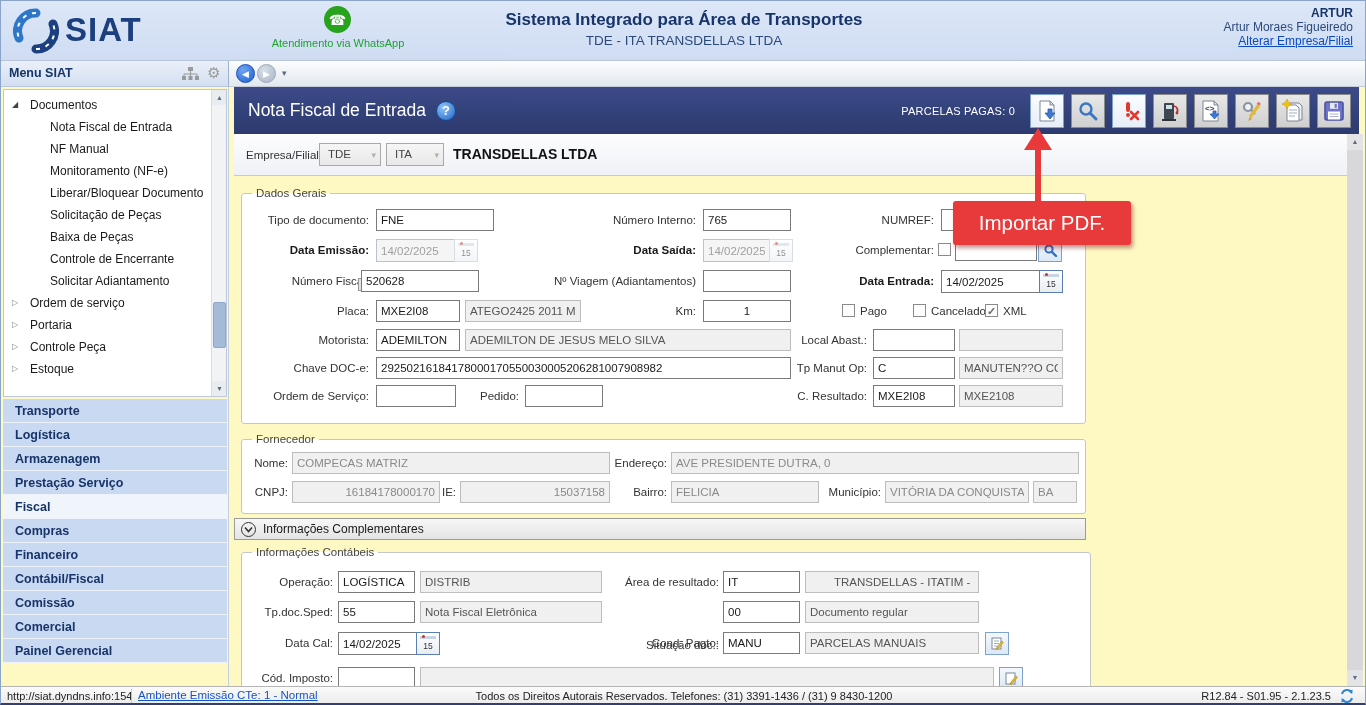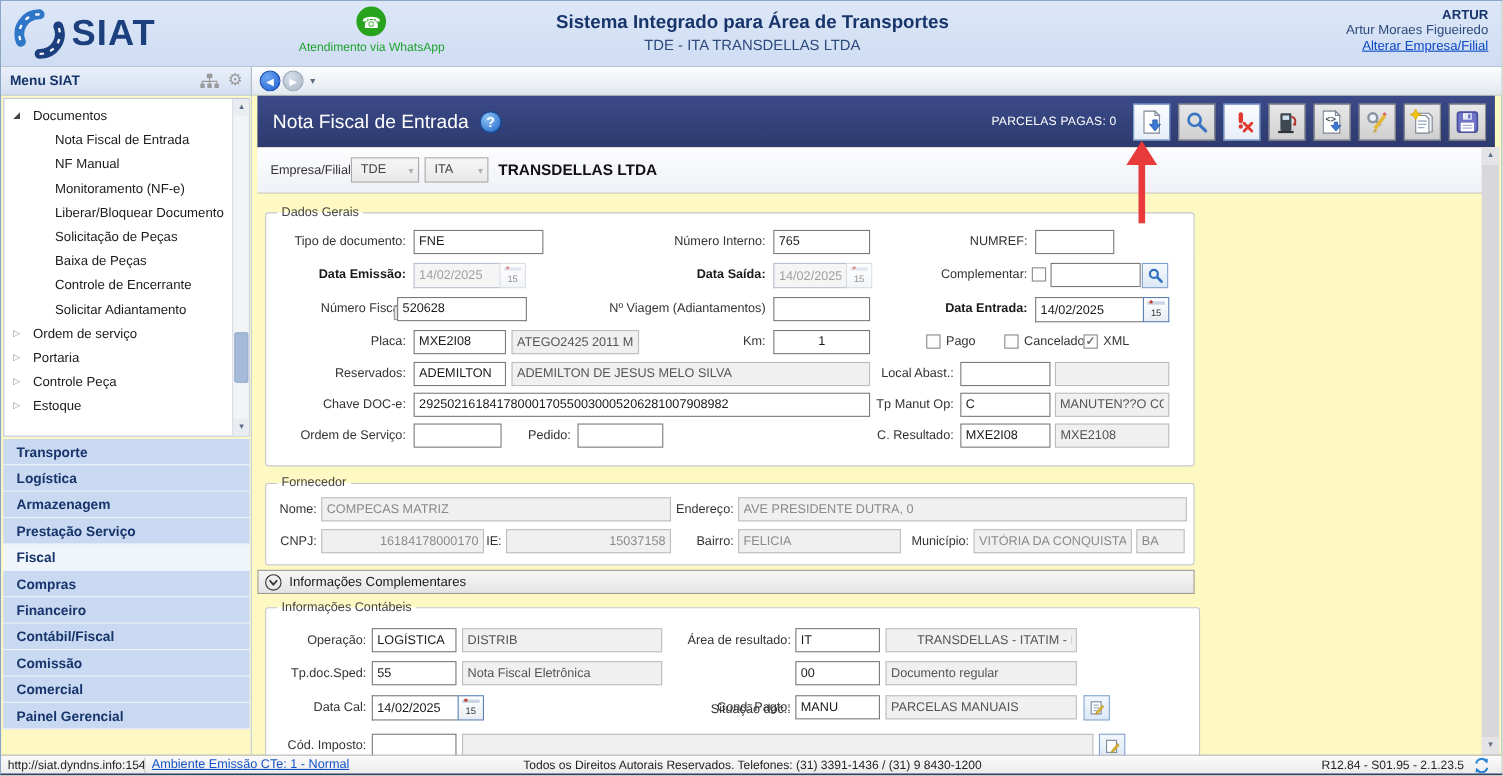--- a/index.html
+++ b/index.html
@@ -383,21 +383,21 @@
   <input class="inp ro" style="left: 464px; top: 299px; width: 116px;" readonly="" value="ATEGO2425 2011 MG">
   <span class="lbl" style="left:500px;top:299px;width:195px">Km:</span>
   <input class="inp ctr" style="left: 702px; top: 299px; width: 88px;" value="1">
   <div class="cb" style="left:841px;top:303px"></div>
   <span class="cb-lbl" style="left:859px;top:303px">Pago</span>
   <div class="cb" style="left:912px;top:303px"></div>
   <span class="cb-lbl" style="left:930px;top:303px">Cancelado</span>
   <div class="cb" style="left:984px;top:303px">✓</div>
   <span class="cb-lbl" style="left:1002px;top:303px">XML</span>
 
-  <span class="lbl" style="left:238px;top:328px;width:130px">Reservados:</span>
+  <span class="lbl" style="left:238px;top:328px;width:130px">Motorista:</span>
   <input class="inp" style="left: 375px; top: 328px; width: 84px;" value="ADEMILTON">
   <input class="inp ro" style="left: 464px; top: 328px; width: 326px;" readonly="" value="ADEMILTON DE JESUS MELO SILVA">
   <span class="lbl" style="left:735px;top:328px;width:131px">Local Abast.:</span>
   <input class="inp" style="left: 872px; top: 328px; width: 82px;" value="">
   <input class="inp ro" style="left: 958px; top: 328px; width: 104px;" readonly="" value="">
 
   <span class="lbl" style="left:238px;top:356px;width:130px">Chave DOC-e:</span>
   <input class="inp" style="left: 375px; top: 356px; width: 415px;" value="29250216184178000170550030005206281007908982">
   <span class="lbl" style="left:735px;top:356px;width:131px">Tp Manut Op:</span>
   <input class="inp" style="left: 872px; top: 356px; width: 82px;" value="C">
@@ -481,20 +481,21 @@
     </svg>
   </div>
 
   <div id="main-scroll">
     <div class="sc-btn">▲</div>
     <div class="sc-btn dn">▼</div>
   </div>
 
   <div id="ann-head"></div>
   <div id="ann-line"></div>
+  <div id="ann-tip">Importar PDF.</div>
 
   <div id="statusbar">
     <span class="abs" style="left:6px;top:3px">http://siat.dyndns.info:154</span>
     <span class="sep" style="left:130px"></span>
     <a class="abs" id="sb-link" href="#" style="left:137px;top:2px">Ambiente Emissão CTe: 1 - Normal</a>
     <span class="abs" style="left:0;top:3px;width:1366px;text-align:center">Todos os Direitos Autorais Reservados. Telefones: (31) 3391-1436 / (31) 9 8430-1200</span>
     <span class="abs" style="right:36px;top:3px">R12.84 - S01.95 - 2.1.23.5</span>
     <svg class="abs" style="right:12px;top:1px" width="16" height="16" viewBox="0 0 16 16">
       <path d="M3 6a5.2 5.2 0 0 1 9.6-1.4" fill="none" stroke="#2f86d6" stroke-width="2"></path>
       <polygon points="13.6,1.5 13.2,6 9.6,3.4" fill="#2f86d6"></polygon>

